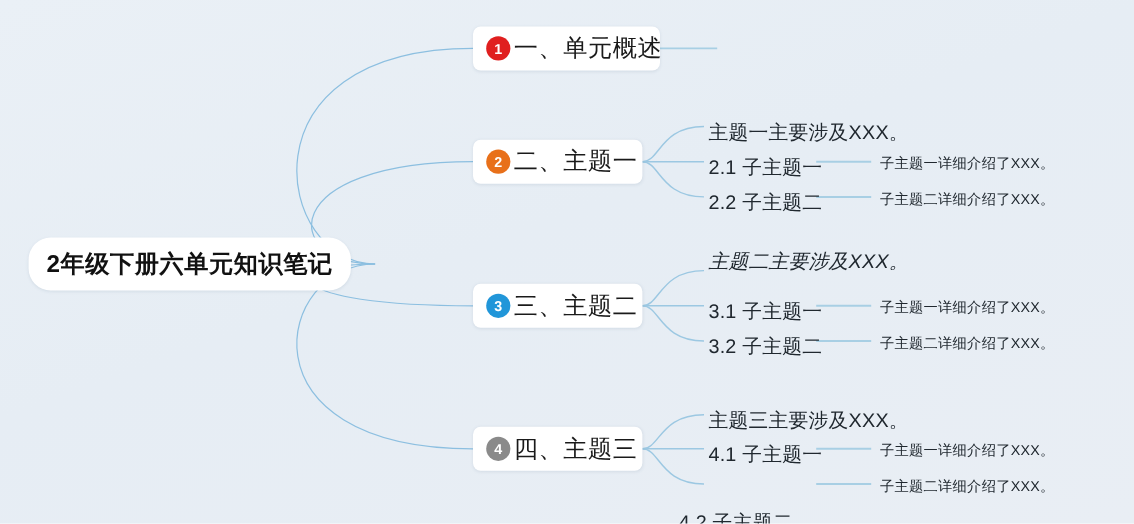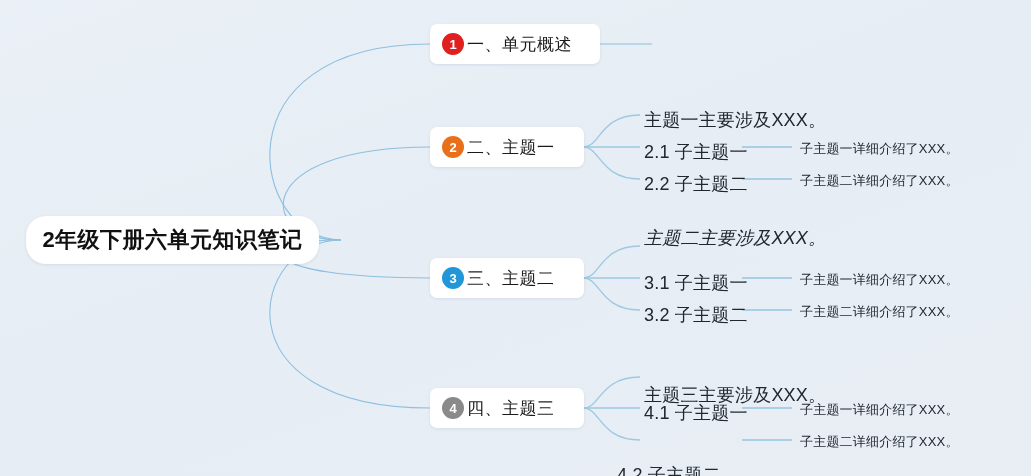--- a/index.html
+++ b/index.html
@@ -69,21 +69,21 @@
     flex: 0 0 22px;
     color: #ffffff;
     font-size: 13px;
     font-weight: bold;
     display: flex;
     align-items: center;
     justify-content: center;
     margin-right: 3px;
   }
   .branch-label {
-    font-size: 17px;
+    font-size: 22px;
     color: #1a1a1a;
     letter-spacing: 0.5px;
   }
 
   
   .sub-item {
     position: absolute;
     font-size: 18px;
     color: #20282f;
     white-space: nowrap;
@@ -169,19 +169,19 @@
   <div class="sub-item" style="left:644px; top:226px;font-style:italic;">主题二主要涉及XXX。</div>
   <div class="sub-item" style="left:644px; top:271px;">3.1 子主题一</div>
   <div class="leaf-text" style="left:800px; top:271px;">子主题一详细介绍了XXX。</div>
   <div class="sub-item" style="left:644px; top:303px;">3.2 子主题二</div>
   <div class="leaf-text" style="left:800px; top:303px;">子主题二详细介绍了XXX。</div>
 
   <div class="branch-node" style="left:430px; top:388px; width:154px;">
     <span class="branch-badge" style="background:#8a8a8a;">4</span>
     <span class="branch-label">四、主题三</span>
   </div>
-  <div class="sub-item" style="left:644px; top:370px;margin-top:13px;">主题三主要涉及XXX。</div>
+  <div class="sub-item" style="left:644px; top:370px;">主题三主要涉及XXX。</div>
   <div class="sub-item" style="left:644px; top:401px;">4.1 子主题一</div>
   <div class="leaf-text" style="left:800px; top:401px;">子主题一详细介绍了XXX。</div>
   <div class="sub-item" style="left:617px; top:433px;margin-top:30px;">4.2 子主题二</div>
   <div class="leaf-text" style="left:800px; top:433px;">子主题二详细介绍了XXX。</div>
 
 </div>
 
 </body></html>

